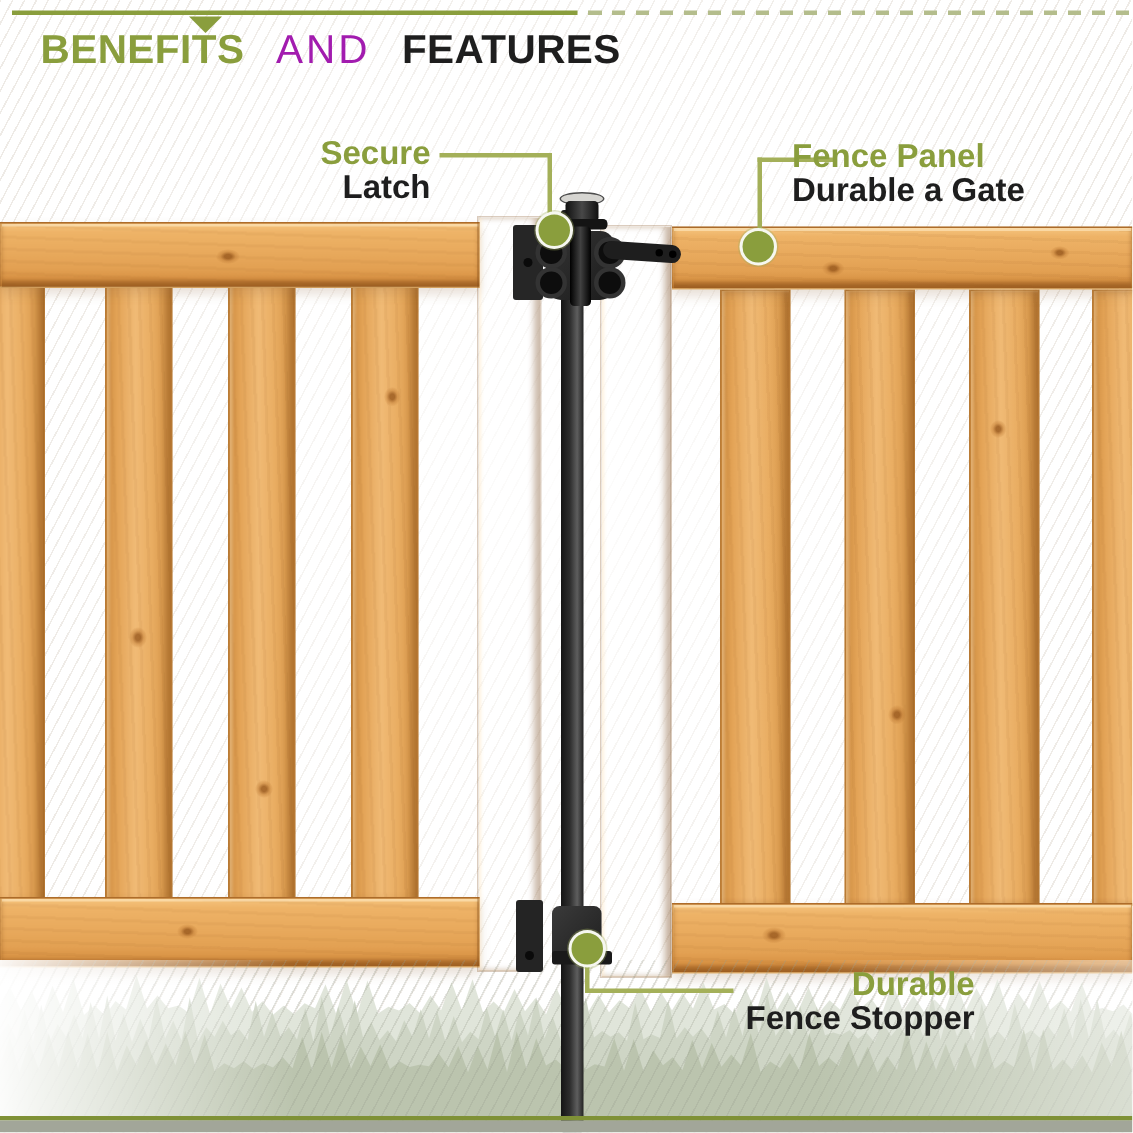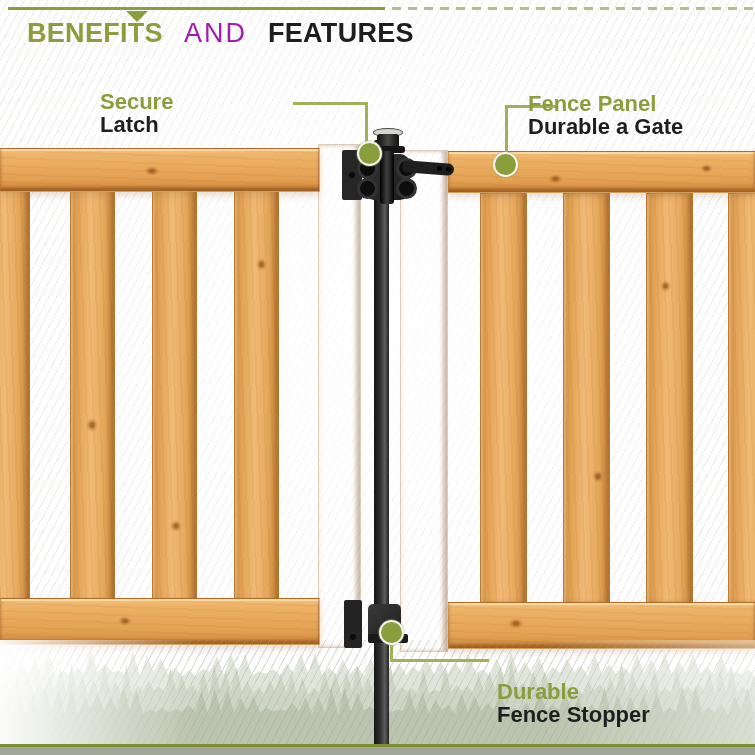--- a/index.html
+++ b/index.html
@@ -88,23 +88,23 @@
   
   .callout-text{position:absolute;z-index:10;font-size:22px;line-height:23px;font-weight:800;white-space:nowrap;}
   .callout-text .hl{color:var(--accent);display:block;}
   .callout-text .rest{color:var(--ink);display:block;}
   .elbow{position:absolute;z-index:9;box-sizing:border-box;}
   .dot{position:absolute;z-index:10;width:21px;height:21px;border-radius:50%;background:var(--accent);
     border:2px solid rgba(255,255,255,.92);box-shadow:0 0 0 1px rgba(160,175,95,.35);}
   .e-latch{left:293px;top:102px;width:75px;height:42px;border-top:3px solid var(--accent-line);border-right:3px solid var(--accent-line);}
   .e-gate{left:505px;top:105px;width:52px;height:50px;border-top:3px solid var(--accent-line);border-left:3px solid var(--accent-line);}
   .e-stop{left:390px;top:641px;width:99px;height:21px;border-left:3px solid var(--accent-line);border-bottom:3px solid var(--accent-line);}
-  .ct-latch{left:100px;top:90px;width:187px;text-align:left;}
+  .ct-latch{left:100px;top:90px;width:187px;text-align:right;}
   .ct-gate{left:528px;top:92px;}
-  .ct-stop{left:497px;top:680px;}
+  .ct-stop{left:497px;top:644px;text-align:right;}
 </style>
 </head>
 <body>
 
 <div id="stage">
 
   <div class="hatch"></div>
   <div class="hatch-fade"></div>
 
   <div class="rule-solid"></div>

